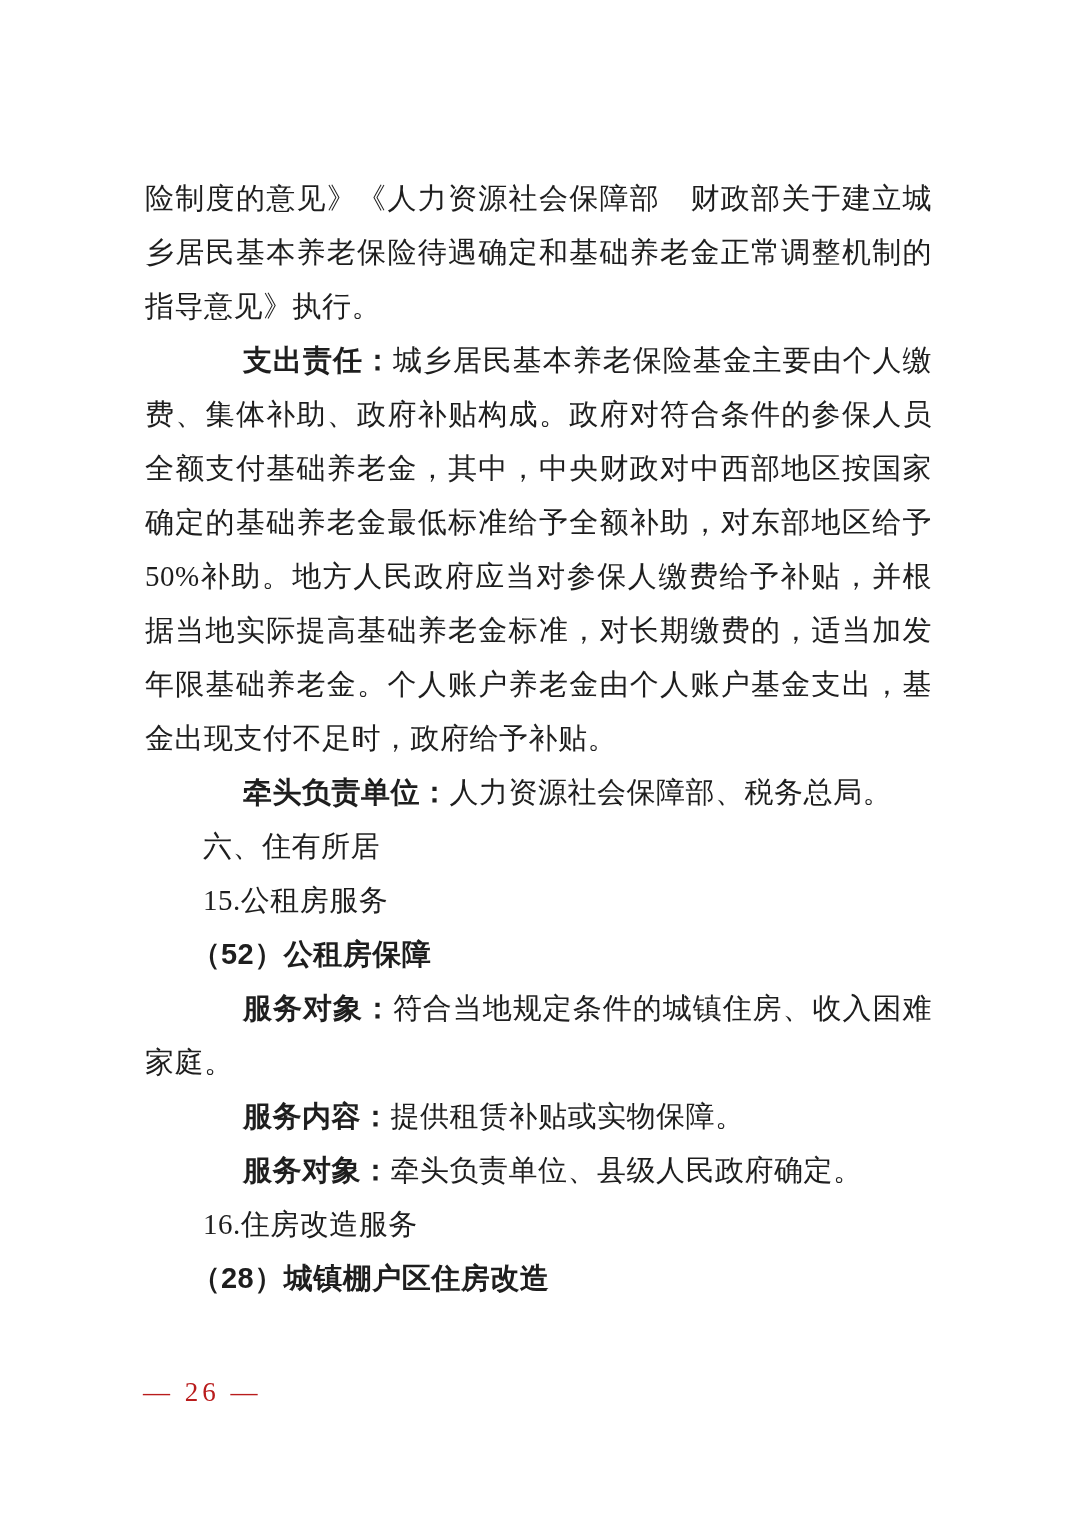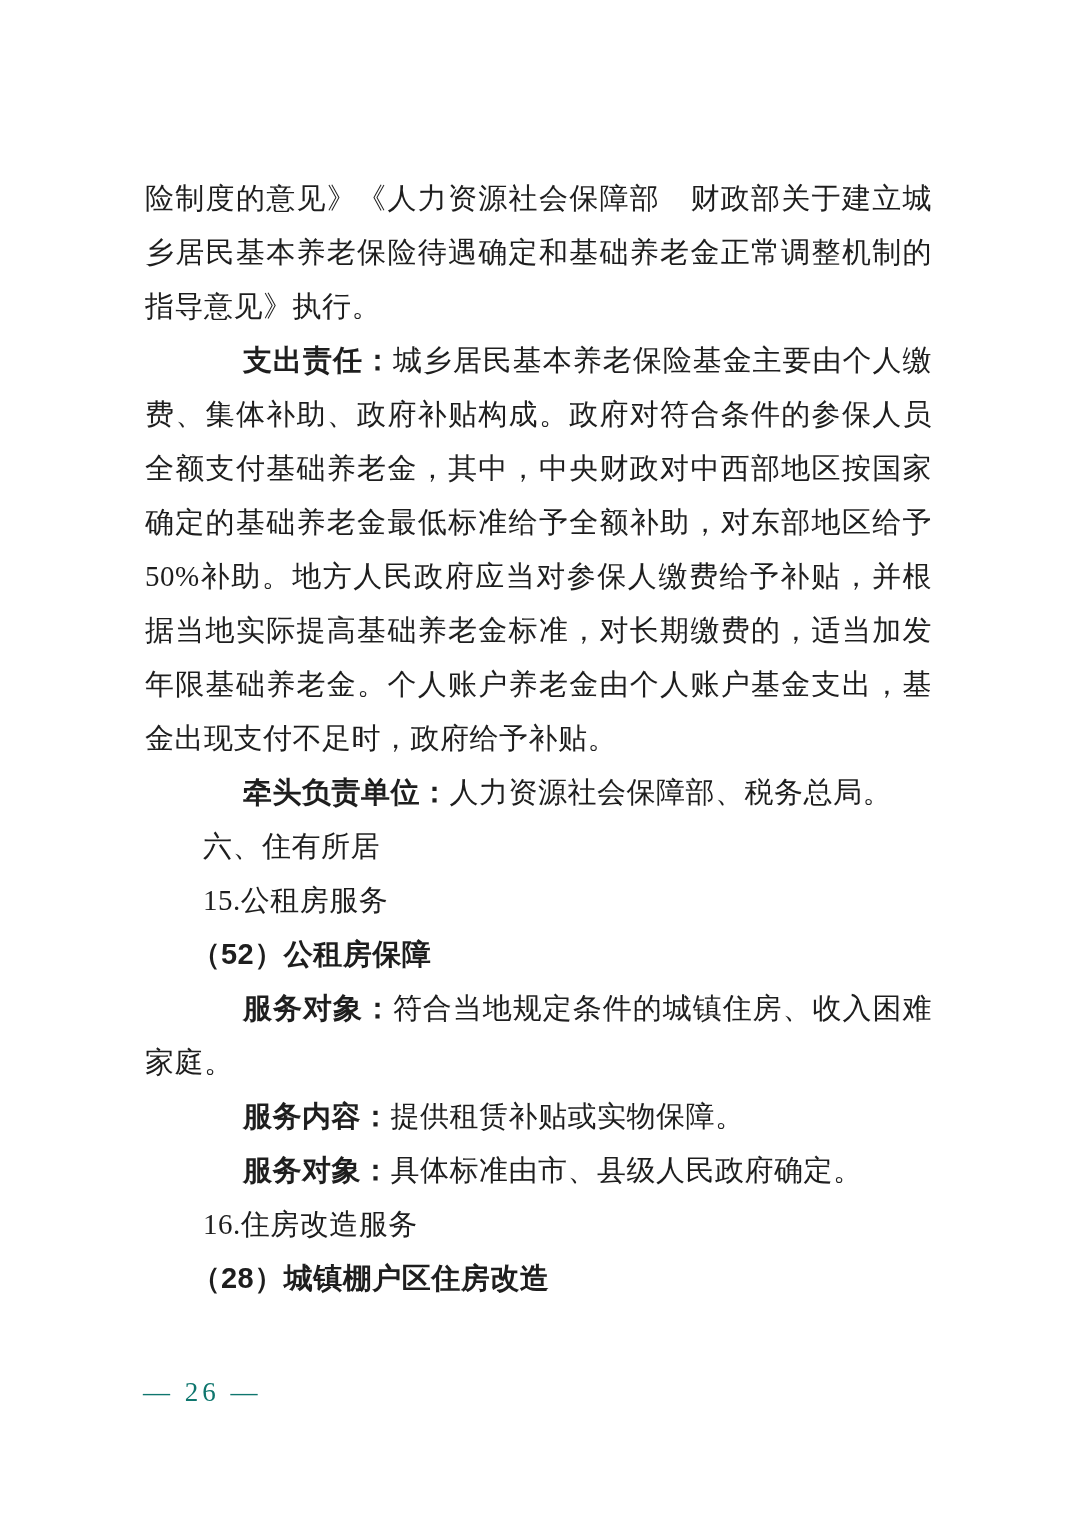--- a/index.html
+++ b/index.html
@@ -71,21 +71,21 @@
     text-align: left;
     letter-spacing: 1px;
   }
   .footer {
     position: absolute;
     left: 143px;
     top: 1375px;
     font-size: 27px;
     line-height: 34px;
     letter-spacing: 4px;
-    color: #0f766e;
+    color: #b91c1c;
     font-family: "Liberation Serif", "DejaVu Serif", serif;
   }
 </style>
 </head>
 <body>
 
 <div class="page">
 
   <main class="text-block">
 
@@ -98,21 +98,21 @@
     <p class="h1"><span>六、住有所居</span></p>
 
     <p class="h2"><span>15.公租房服务</span></p>
 
     <p class="h3"><span>（52）公租房保障</span></p>
 
     <p class="para-indent"><span class="field-label">服务对象：</span><span>符合当地规定条件的城镇住房、收入困难家庭。</span></p>
 
     <p class="para-indent"><span class="field-label">服务内容：</span><span>提供租赁补贴或实物保障。</span></p>
 
-    <p class="para-indent"><span class="field-label">服务对象：</span><span>具体标准由市、县级人民政府确定。</span></p>
+    <p class="para-indent"><span class="field-label">服务对象：</span><span>牵头负责单位、县级人民政府确定。</span></p>
 
 
 
     <p class="h2"><span>16.住房改造服务</span></p>
 
     <p class="h3"><span>（28）城镇棚户区住房改造</span></p>
 
   </main>
 
   <div class="footer"><span>— 26 —</span></div>

